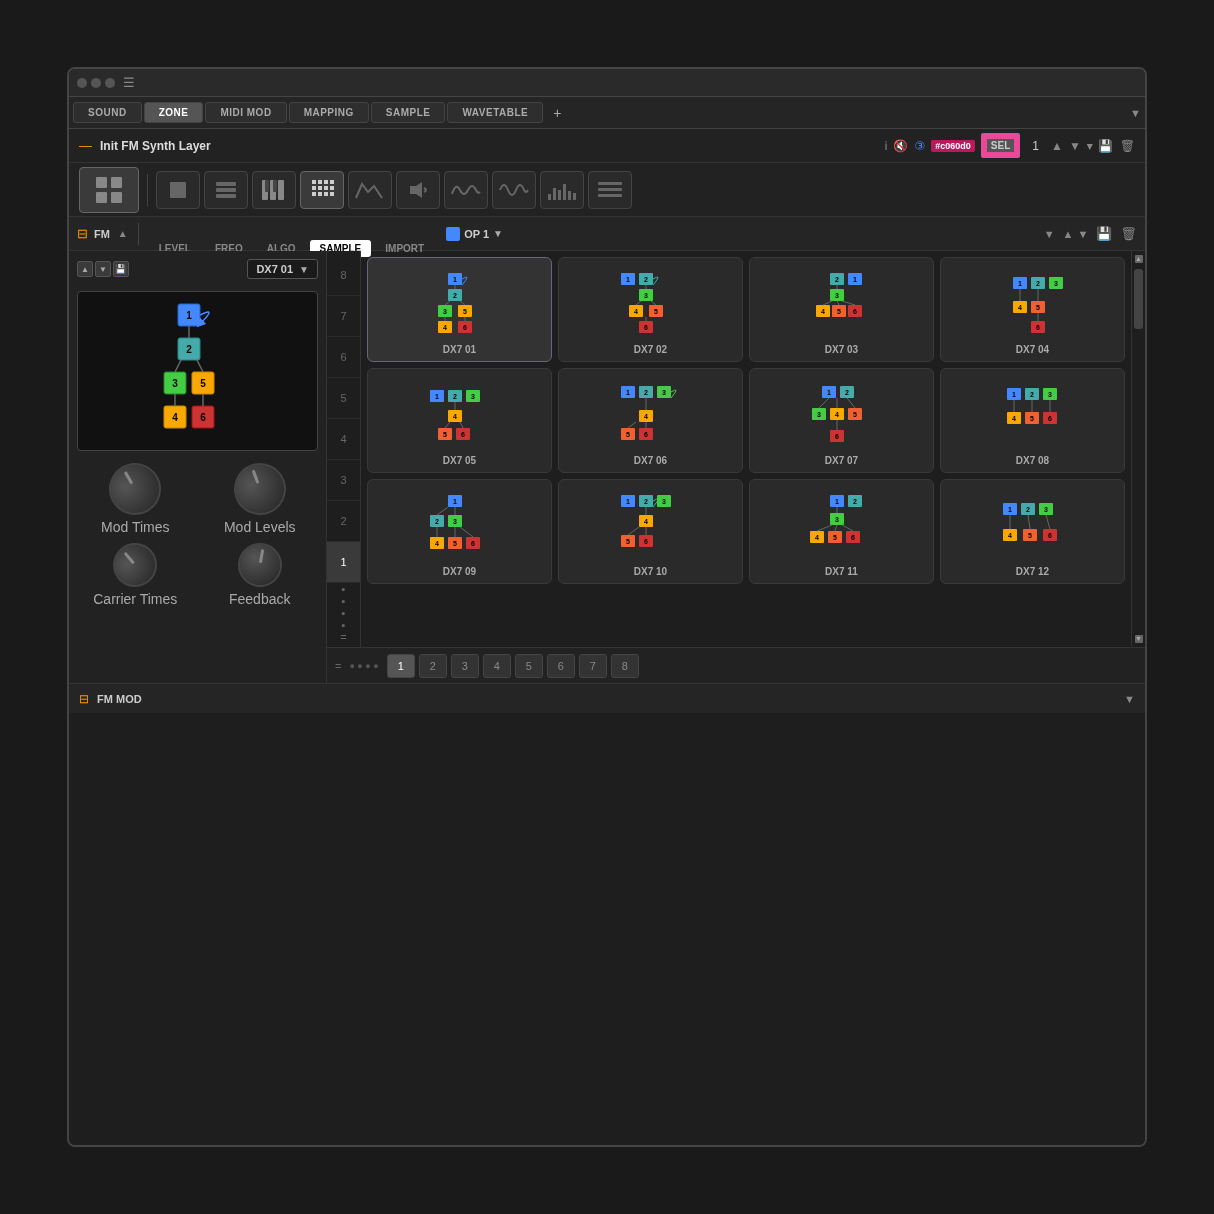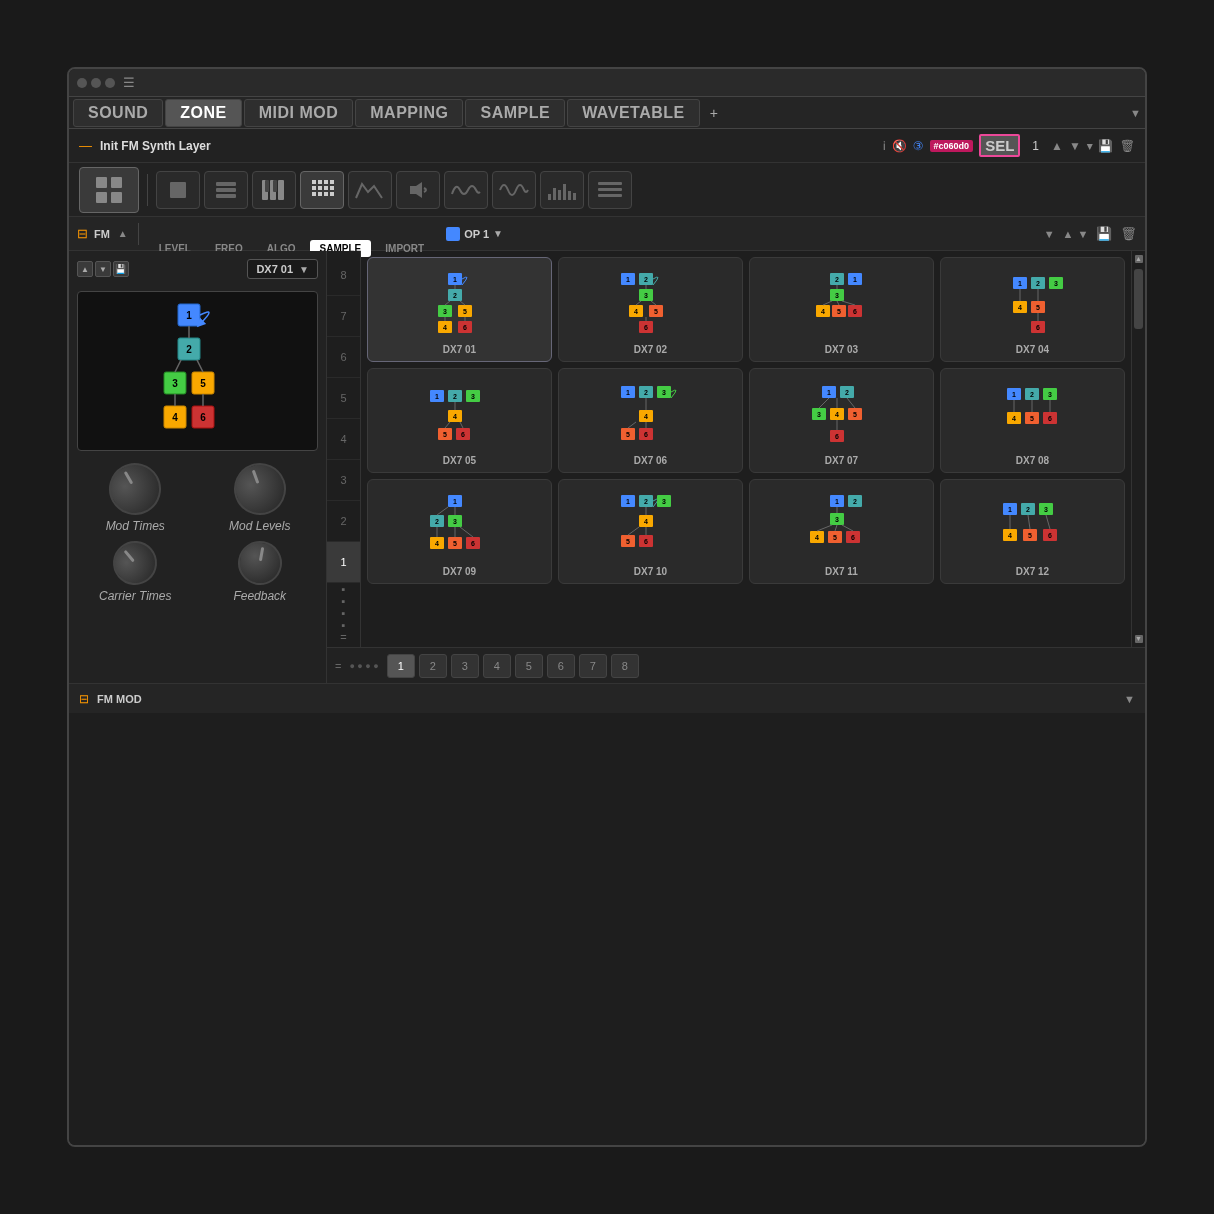--- a/index.html
+++ b/index.html
@@ -41,21 +41,21 @@
       background: #252525;
       display: flex;
       align-items: center;
       padding: 0 4px;
       height: 32px;
       border-bottom: 1px solid #444;
       gap: 2px;
     }
     .nav-tab {
       padding: 4px 14px;
-      font-size: 16px;
+      font-size: 10px;
       font-weight: bold;
       color: #aaa;
       background: #2e2e2e;
       border: 1px solid #444;
       border-radius: 3px;
       cursor: pointer;
       letter-spacing: 0.5px;
     }
     .nav-tab.active {
       background: #555;
@@ -87,25 +87,25 @@
       background: #be185d;
       color: #fff;
       font-size: 9px;
       font-weight: bold;
       padding: 1px 4px;
       border-radius: 2px;
     }
     .sel-badge {
       background: #555;
       color: #ccc;
-      font-size: 15px;
+      font-size: 10px;
       font-weight: bold;
       padding: 1px 4px;
       border-radius: 2px;
-      border: 2px solid #ec4899;
+      border: 6px solid #ec4899;
     }
     .inst-num { color: #ccc; font-size: 12px; margin: 0 6px; }
     
     .icon-toolbar {
       background: #222;
       height: 54px;
       display: flex;
       align-items: center;
       padding: 0 10px;
       border-bottom: 1px solid #333;
@@ -255,24 +255,23 @@
       top: 4px;
       left: 50%;
       transform: translateX(-50%);
       border-radius: 2px;
     }
     .knob.small {
       width: 44px;
       height: 44px;
     }
     .knob-label {
-      font-size: 12px;
+      font-size: 14px;
       color: #aaa;
       text-align: left;
-      font-style: italic;
     }
     
     .fm-mod-bar {
       background: #252525;
       height: 30px;
       display: flex;
       align-items: center;
       padding: 0 10px;
       border-top: 1px solid #333;
       gap: 8px;

